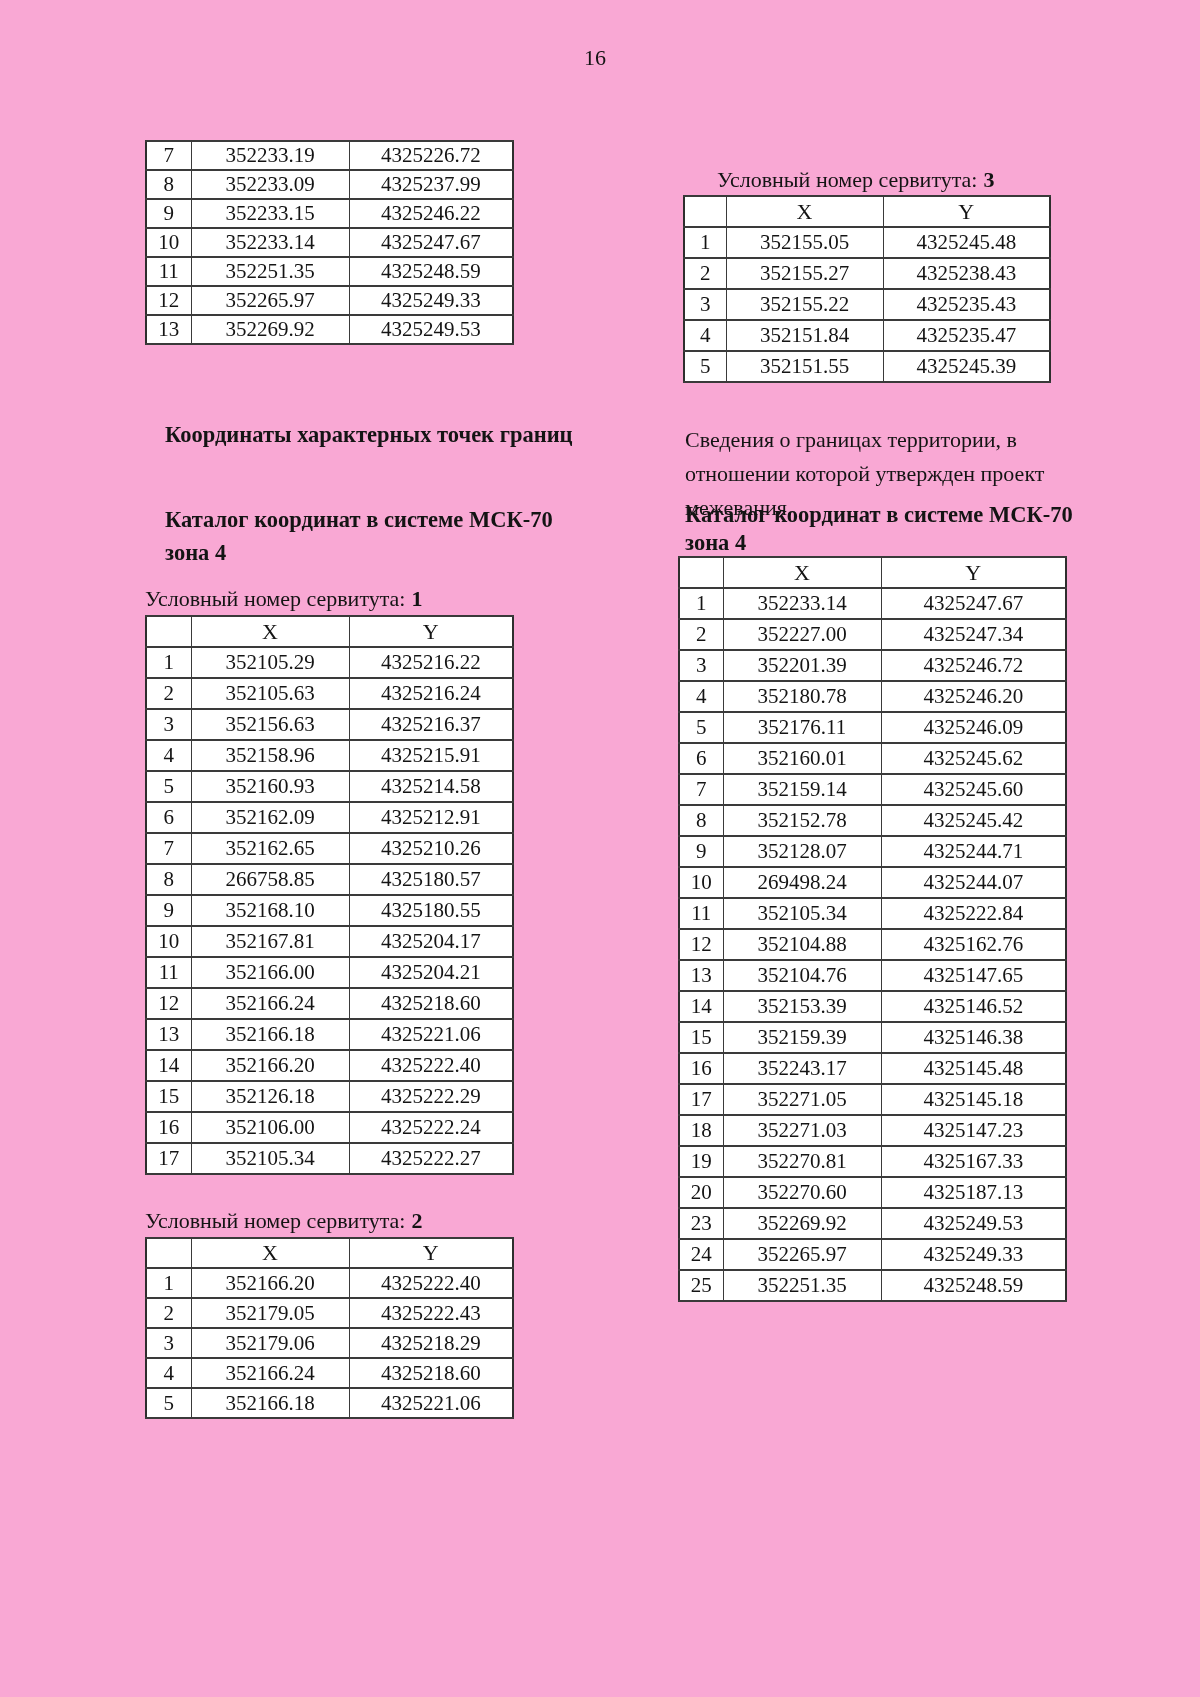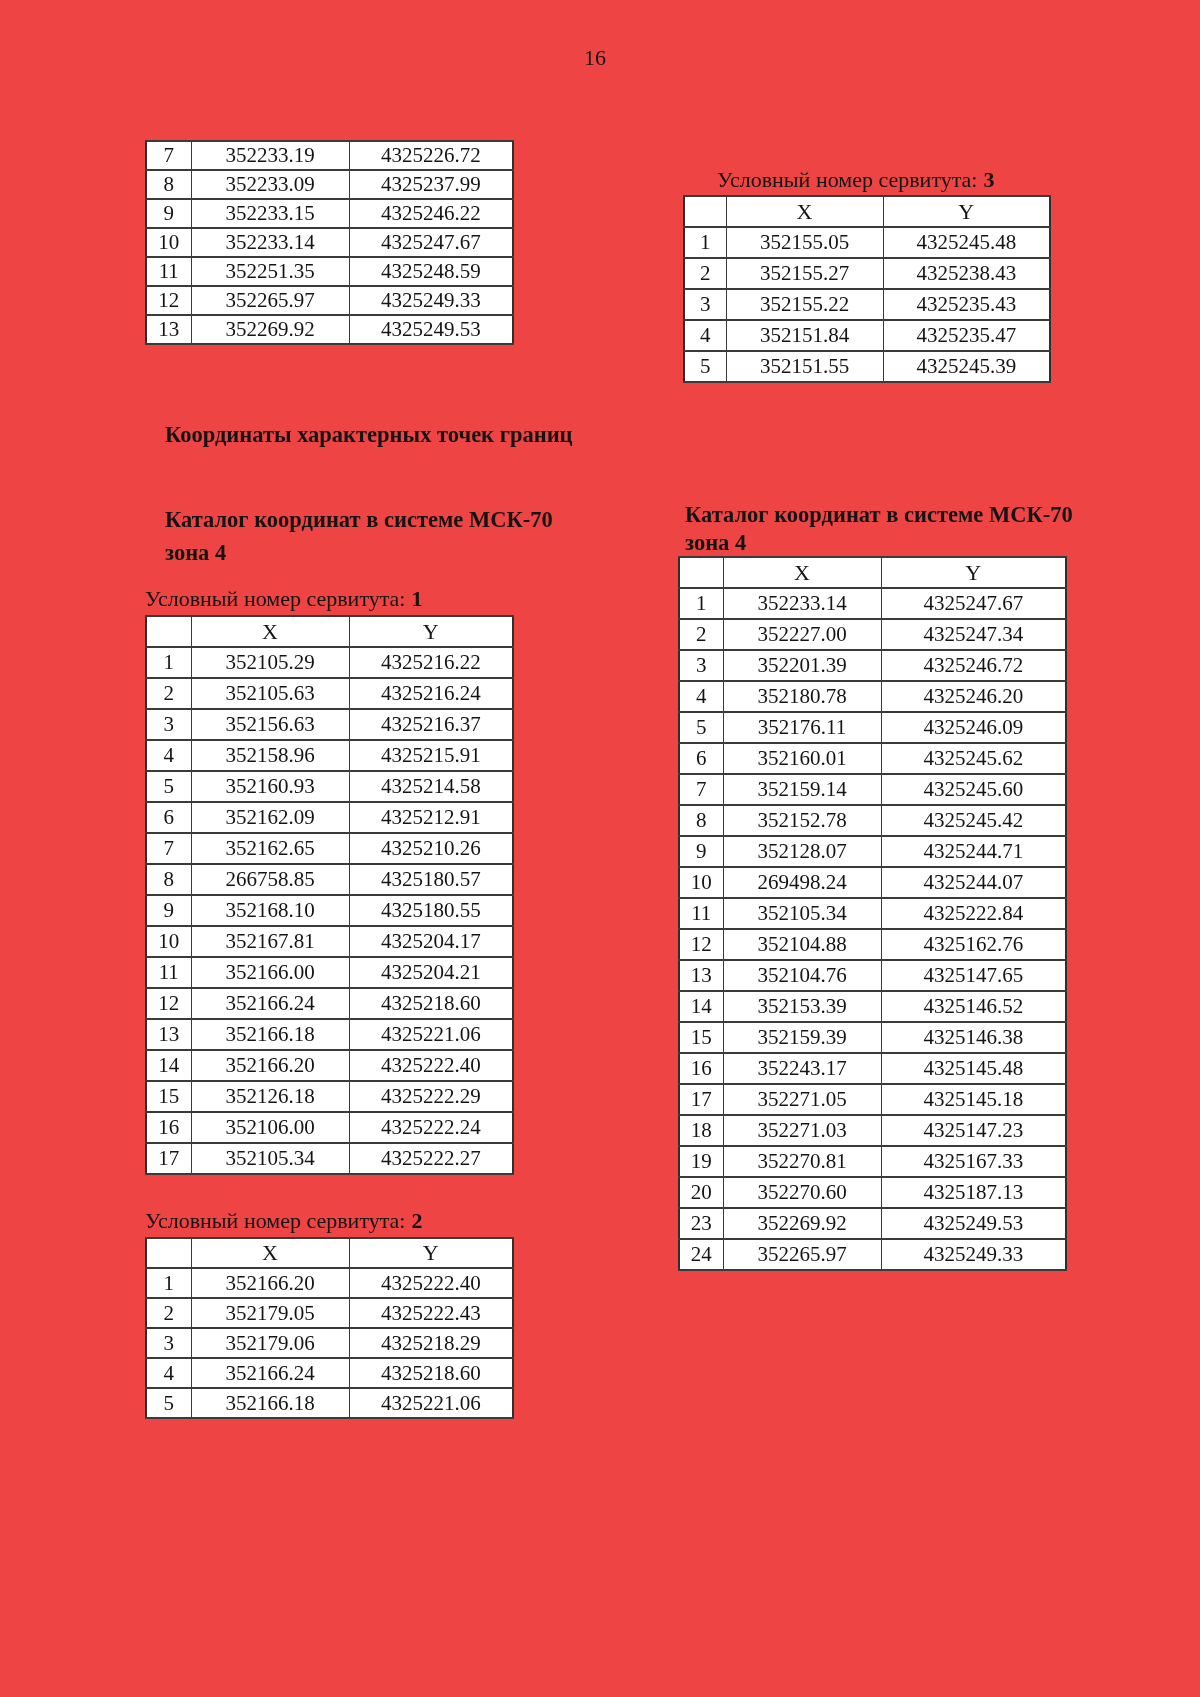--- a/index.html
+++ b/index.html
@@ -1,20 +1,20 @@
 <!DOCTYPE html>
 <html><head>
 <meta charset="utf-8">
 <style>
   html,body{margin:0;padding:0;background:#ffffff;}
   .page{
     position:relative;
     width:1200px;
     height:1697px;
-    background:#ef4444;
+    background:#f9a8d4;
     font-family:"Liberation Serif", serif;
     color:#141414;
     overflow:hidden;
   }
   .abs{position:absolute;}
   .pagenum{font-size:22px;}
   .label{font-size:22px;white-space:nowrap;}
   .label .num{margin-left:6px;font-weight:bold;}
   .h-bold{font-weight:bold;font-size:22.5px;line-height:33px;margin-left:20px;}
   .h-bold2{font-weight:bold;font-size:22.5px;line-height:28px;}
@@ -296,20 +296,25 @@
           <td>4325235.47</td>
         </tr>
         <tr>
           <td>5</td>
           <td>352151.55</td>
           <td>4325245.39</td>
         </tr>
       </tbody>
   </table>
 
+  <div class="abs para" style="left:685px;top:423px;width:410px;">
+    <div>Сведения о границах территории, в</div>
+    <div>отношении которой утвержден проект</div>
+    <div>межевания.</div>
+  </div>
 
   <div class="abs h-bold2" style="left:685px;top:501px;width:430px;">
     <div>Каталог координат в системе МСК-70</div>
     <div>зона 4</div>
   </div>
 
   <table class="coords t-ter abs" style="left:678px;top:556px;width:387px;">
     <colgroup>
         <col style="width:44px">
         <col style="width:158px">
@@ -426,16 +431,21 @@
         <tr>
           <td>23</td>
           <td>352269.92</td>
           <td>4325249.53</td>
         </tr>
         <tr>
           <td>24</td>
           <td>352265.97</td>
           <td>4325249.33</td>
         </tr>
+        <tr>
+          <td>25</td>
+          <td>352251.35</td>
+          <td>4325248.59</td>
+        </tr>
       </tbody>
   </table>
 
 </div>
 
 </body></html>

